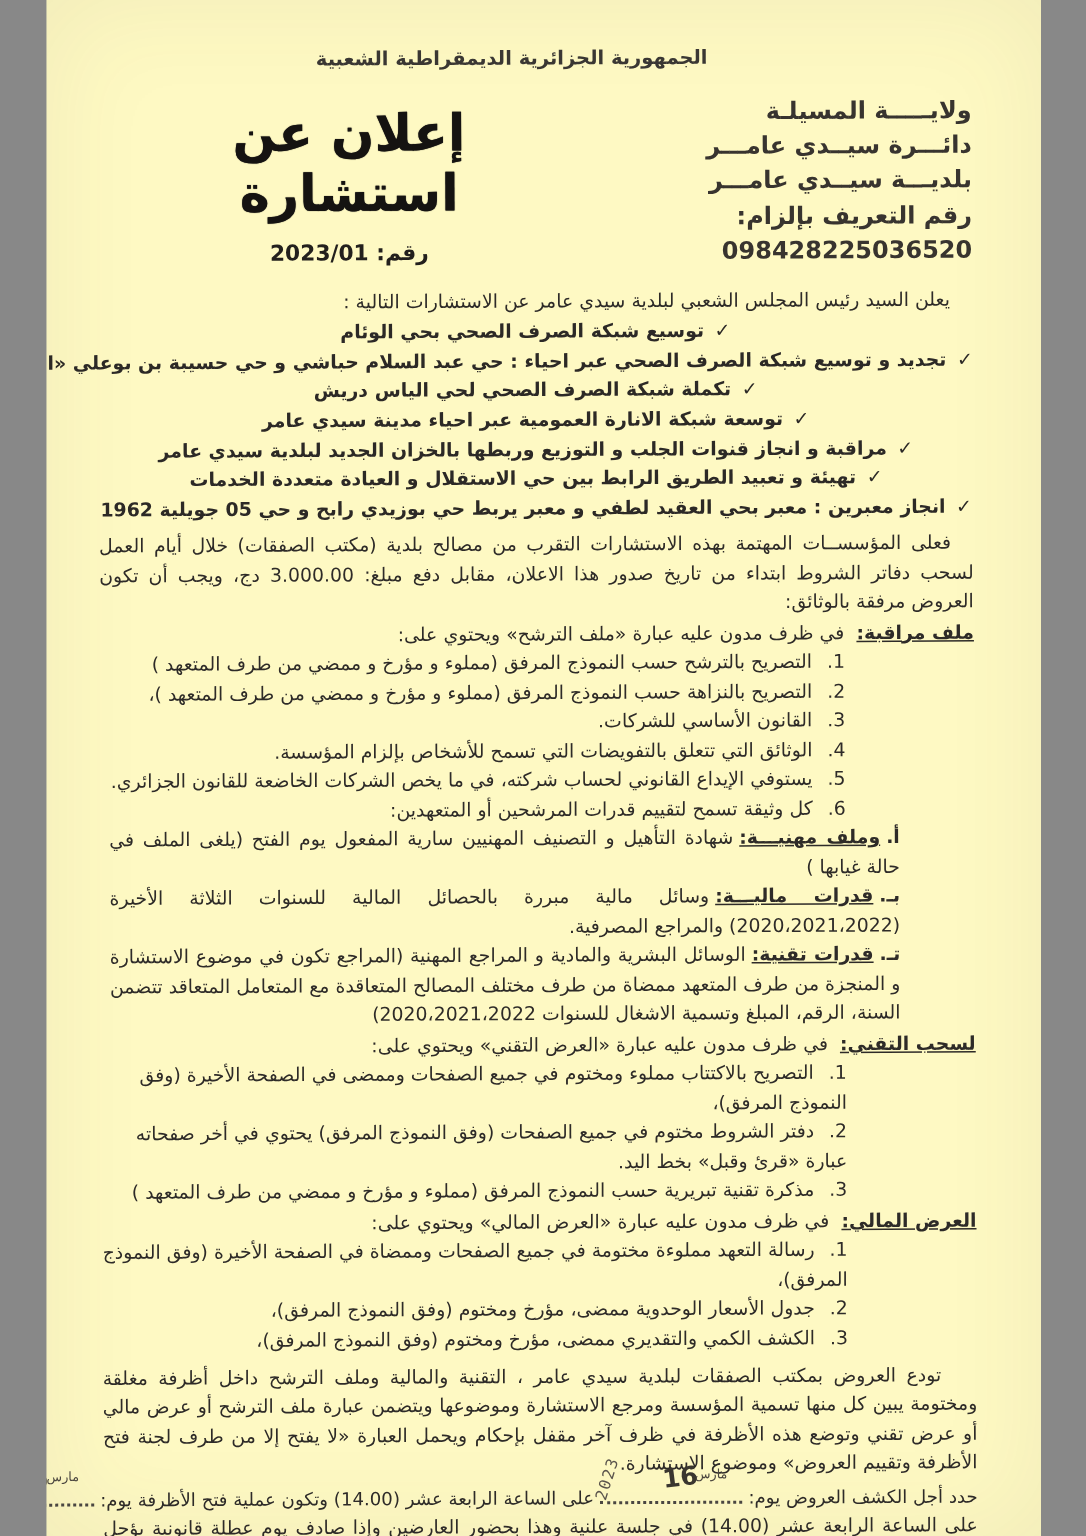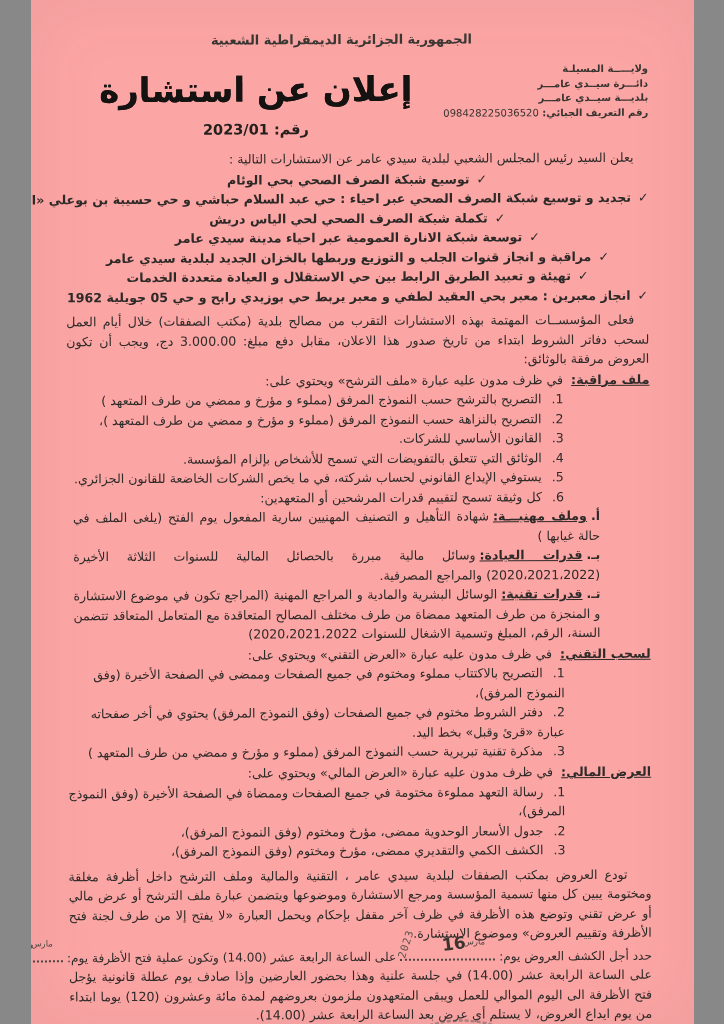--- a/index.html
+++ b/index.html
@@ -1,29 +1,29 @@
 <!DOCTYPE html>
 <html lang="ar" dir="rtl"><head>
 <meta charset="utf-8">
 <style>
   html,body{margin:0;padding:0;background:#888;}
   .page{
     width:663px;height:1024px;margin:0 auto;position:relative;overflow:hidden;
-    background:#fca5a5;
+    background:#fef9c3;
     box-shadow:inset 0 0 70px rgba(90,80,60,.08);
     direction:rtl;
     font-family:"DejaVu Sans",sans-serif;
     color:#2e2b28;
   }
   .inner{position:absolute;inset:0;padding:24px 44px 0 36px;transform:rotate(-0.25deg);}
   
   .republic{text-align:center;font-size:13px;font-weight:700;color:#3a3733;margin:8px 30px 6px 0;}
   .header-row{display:flex;justify-content:space-between;align-items:flex-start;}
-  .admin-block{font-size:10px;font-weight:700;line-height:1.45;color:#38342f;text-align:right;margin-top:10px;}
-  .tax-line .num{font-weight:400;font-family:"DejaVu Sans",sans-serif;text-align:right;}
+  .admin-block{font-size:16px;font-weight:700;line-height:1.45;color:#38342f;text-align:right;margin-top:10px;}
+  .tax-line .num{font-weight:700;font-family:"DejaVu Sans",sans-serif;text-align:right;}
   .title-block{text-align:center;padding:16px 0 0 34px;}
   .title-block h1{font-size:34px;font-weight:800;margin:0 0 12px;color:#151311;text-shadow:0 0 .6px #151311;}
   .doc-number{font-size:14.5px;font-weight:700;color:#23201d;}
   
   main{margin-top:12px;font-size:12.6px;line-height:1.55;}
   main p{margin:0;}
   .intro{margin-bottom:1px;}
   .checks{list-style:none;margin:0;padding:0;text-align:center;font-weight:700;color:#2c2926;}
   .checks li{white-space:nowrap;}
   .check{margin-left:7px;font-weight:700;}
@@ -64,21 +64,21 @@
  <div class="inner">
 
   <header>
     <div class="republic">الجمهورية الجزائرية الديمقراطية الشعبية</div>
     <div class="header-row">
       <div class="admin-block">
         <div>ولايـــــة المسيلـة</div>
         <div>دائـــرة سيــدي عامـــر</div>
         <div>بلديـــة سيــدي عامـــر</div>
         <div class="tax-line">
-          <span>رقم التعريف الجبائي:</span>
+          <span>رقم التعريف بإلزام:</span>
           <span class="num">098428225036520</span>
         </div>
       </div>
       <div class="title-block">
         <h1>إعلان عن استشارة</h1>
         <div class="doc-number">رقم: 2023/01</div>
       </div>
     </div>
   </header>
 
@@ -105,21 +105,21 @@
       <li><span class="num-marker">1.</span><span>التصريح بالترشح حسب النموذج المرفق (مملوء و مؤرخ و ممضي من طرف المتعهد )</span></li>
       <li><span class="num-marker">2.</span><span>التصريح بالنزاهة حسب النموذج المرفق (مملوء و مؤرخ و ممضي من طرف المتعهد )،</span></li>
       <li><span class="num-marker">3.</span><span>القانون الأساسي للشركات.</span></li>
       <li><span class="num-marker">4.</span><span>الوثائق التي تتعلق بالتفويضات التي تسمح للأشخاص بإلزام المؤسسة.</span></li>
       <li><span class="num-marker">5.</span><span>يستوفي الإيداع القانوني لحساب شركته، في ما يخص الشركات الخاضعة للقانون الجزائري.</span></li>
       <li><span class="num-marker">6.</span><span>كل وثيقة تسمح لتقييم قدرات المرشحين أو المتعهدين:</span></li>
     </ol>
 
     <div class="caps">
       <p><span class="cap-marker">أ.</span><span class="sec-title">وملف مهنيـــة:</span><span>شهادة التأهيل و التصنيف المهنيين سارية المفعول يوم الفتح (يلغى الملف في حالة غيابها )</span></p>
-      <p><span class="cap-marker">بـ.</span><span class="sec-title">قدرات العيادة:</span><span>وسائل مالية مبررة بالحصائل المالية للسنوات الثلاثة الأخيرة (2020،2021،2022) والمراجع المصرفية.</span></p>
+      <p><span class="cap-marker">بـ.</span><span class="sec-title">قدرات ماليـــة:</span><span>وسائل مالية مبررة بالحصائل المالية للسنوات الثلاثة الأخيرة (2020،2021،2022) والمراجع المصرفية.</span></p>
       <p><span class="cap-marker">تـ.</span><span class="sec-title">قدرات تقنية:</span><span>الوسائل البشرية والمادية و المراجع المهنية (المراجع تكون في موضوع الاستشارة و المنجزة من طرف المتعهد ممضاة من طرف مختلف المصالح المتعاقدة مع المتعامل المتعاقد تتضمن السنة، الرقم، المبلغ وتسمية الاشغال للسنوات 2020،2021،2022)</span></p>
     </div>
 
     <p class="sec-line">
       <span class="sec-title">لسحب التقني:</span>
       <span>في ظرف مدون عليه عبارة «العرض التقني» ويحتوي على:</span>
     </p>
     <ol class="items">
       <li><span class="num-marker">1.</span><span>التصريح بالاكتتاب مملوء ومختوم في جميع الصفحات وممضى في الصفحة الأخيرة (وفق النموذج المرفق)،</span></li>
       <li><span class="num-marker">2.</span><span>دفتر الشروط مختوم في جميع الصفحات (وفق النموذج المرفق) يحتوي في أخر صفحاته عبارة «قرئ وقبل» بخط اليد.</span></li>

